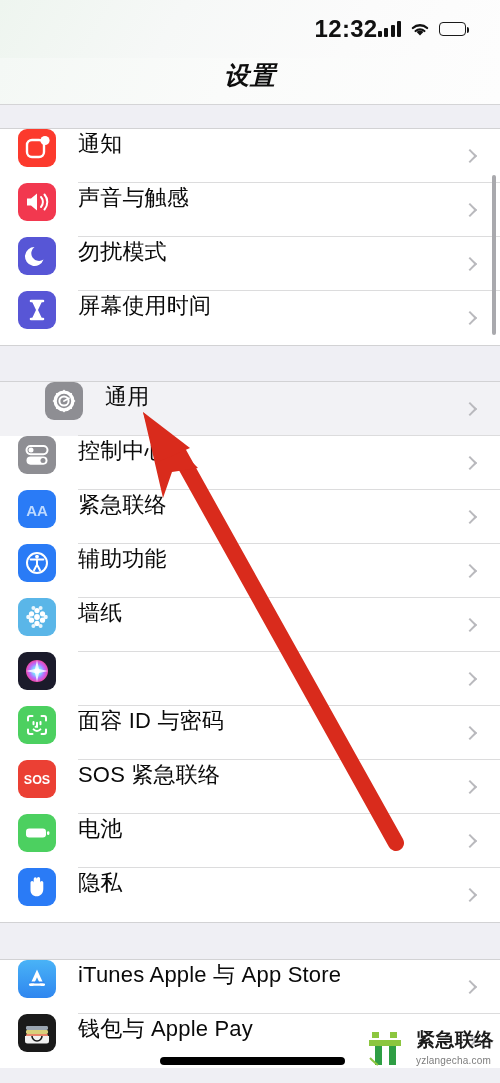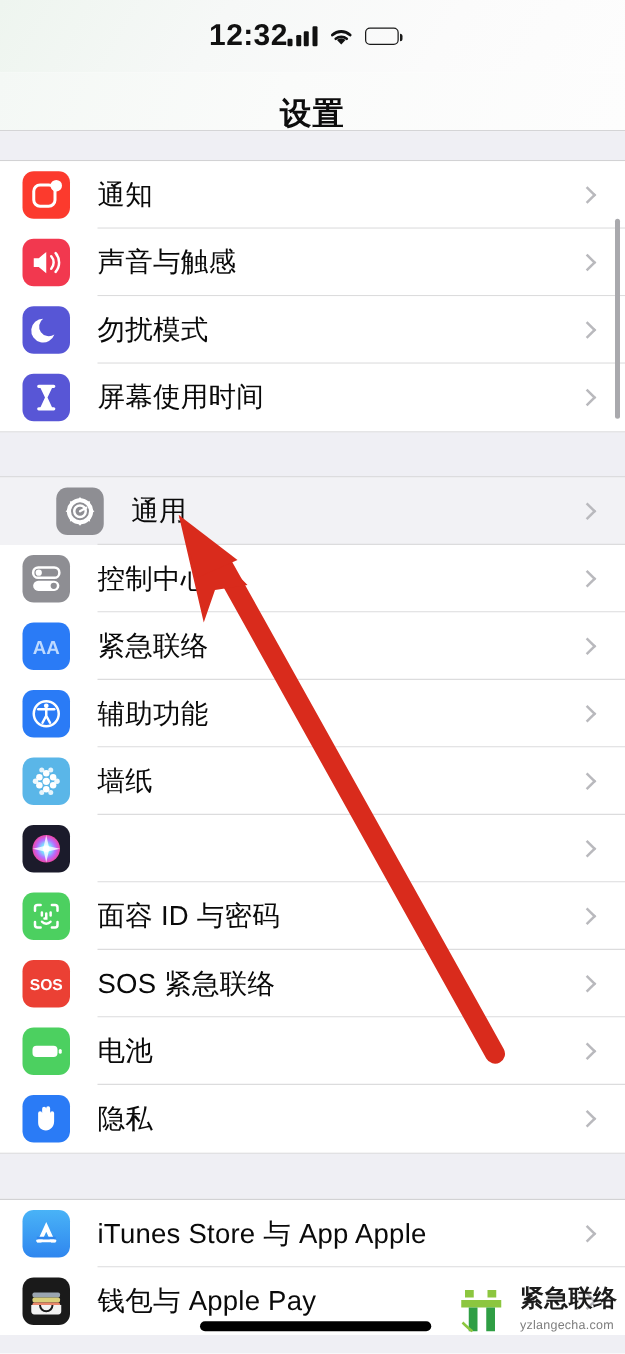--- a/index.html
+++ b/index.html
@@ -7,21 +7,21 @@
     width:500px; height:1083px;
     font-family:"Liberation Sans","DejaVu Sans",sans-serif;
     background:#ffffff; overflow:hidden;
   }
   #phone { position:relative; width:500px; height:1083px; background:#fff; overflow:hidden; }
 
   
   #statusbar {
     position:absolute; top:0; left:0; width:500px; height:58px;
     background:linear-gradient(120deg,#eef5ef 0%, #f6f8f7 35%, #fbfbfb 70%, #fdfdfd 100%);
-    display:flex; align-items:center; justify-content:center;
+    display:flex; align-items:center; justify-content:flex-end;
     padding:0 34px 0 20px;
   }
   #clock { font-size:24px; font-weight:bold; color:#111; letter-spacing:.3px; }
   #status-right { display:flex; align-items:center; gap:9px; }
   .bars { display:flex; align-items:flex-end; gap:2.5px; height:16px; }
   .bars i { display:block; width:4px; background:#111; border-radius:1px; }
   .bars i:nth-child(1){height:6px;} .bars i:nth-child(2){height:9px;}
   .bars i:nth-child(3){height:12.5px;} .bars i:nth-child(4){height:16px;}
   .wifi { width:20px; height:15px; position:relative; }
   .batt { width:27px; height:14px; border:1.7px solid #1a1a1a; border-radius:4px;
@@ -30,28 +30,28 @@
                  background:#1a1a1a; border-radius:0 2px 2px 0; }
   .batt-fill { height:100%; background:#1a1a1a; border-radius:1.5px; }
 
   
   #navbar {
     position:absolute; top:58px; left:0; width:500px; height:47px;
     background:linear-gradient(110deg,#f4f8f5 0%,#fafbfa 45%,#fdfdfd 100%);
     display:flex; align-items:flex-start; justify-content:center;
     border-bottom:1px solid #d4d4d6;
   }
-  #navtitle { font-size:25px; font-weight:bold; color:#0d0d0d; margin-top:16px; letter-spacing:1px; }
+  #navtitle { font-size:25px; font-weight:bold; color:#0d0d0d; margin-top:1px; letter-spacing:1px;font-style:italic; }
 
   
   #list { position:absolute; top:105px; left:0; width:500px; bottom:0; background:#efeff4; }
   .gap { background:#efeff4; width:100%; }
   .group { background:#ffffff; border-top:1px solid #d2d2d4; border-bottom:1px solid #d2d2d4; }
   .group.last { border-bottom:none; }
-  .row { position:relative; display:flex; align-items:center; height:54px; background:#fff;
+  .row { position:relative; display:flex; height:54px; background:#fff;
          padding-left:18px; }
   .row.hl { background:#f2f2f5;padding-left:45px; }
   .row .sep { position:absolute; left:78px; right:0; bottom:0; height:1px; background:#dcdcdd; }
   .row:last-child .sep { display:none; }
   .ico { width:38px; height:38px; border-radius:9px; flex:none; position:relative;
          display:flex; align-items:center; justify-content:center; overflow:hidden; }
   .label { margin-left:22px; font-size:22px; color:#0a0a0a; letter-spacing:.2px;
            white-space:nowrap; }
   .chev { position:absolute; right:25px; top:50%; width:10px; height:10px;
           border-right:2.4px solid #b9b9bd; border-top:2.4px solid #b9b9bd;
@@ -338,21 +338,21 @@
     <div class="group last">
 
       <div class="row">
         <span class="ico" style="background:linear-gradient(180deg,#49b3f7,#2f86ef)">
           <svg width="38" height="38" viewBox="0 0 38 38">
             <path d="M19 9.5 L26.5 26 h-3.6 L19 17.3 L15.1 26 h-3.6 Z" fill="#fff"></path>
             <path d="M11.5 22.5 h15" stroke="#2f86ef" stroke-width="2.2"></path>
             <path d="M12 24.6 h14" stroke="#fff" stroke-width="2.2" stroke-linecap="round"></path>
           </svg>
         </span>
-        <span class="label">iTunes Store 与 App Apple</span>
+        <span class="label">iTunes Apple 与 App Store</span>
         <span class="chev"></span>
         <span class="sep"></span>
       </div>
 
       <div class="row">
         <span class="ico" style="background:#1A1A1A">
           <svg width="38" height="38" viewBox="0 0 38 38">
             <rect x="8" y="12" width="22" height="4" rx="1.4" fill="#9aa5b1"></rect>
             <rect x="8" y="16" width="22" height="4" rx="1.4" fill="#d9cf7a"></rect>
             <rect x="8" y="20" width="22" height="4.5" rx="1.4" fill="#e8856b"></rect>

